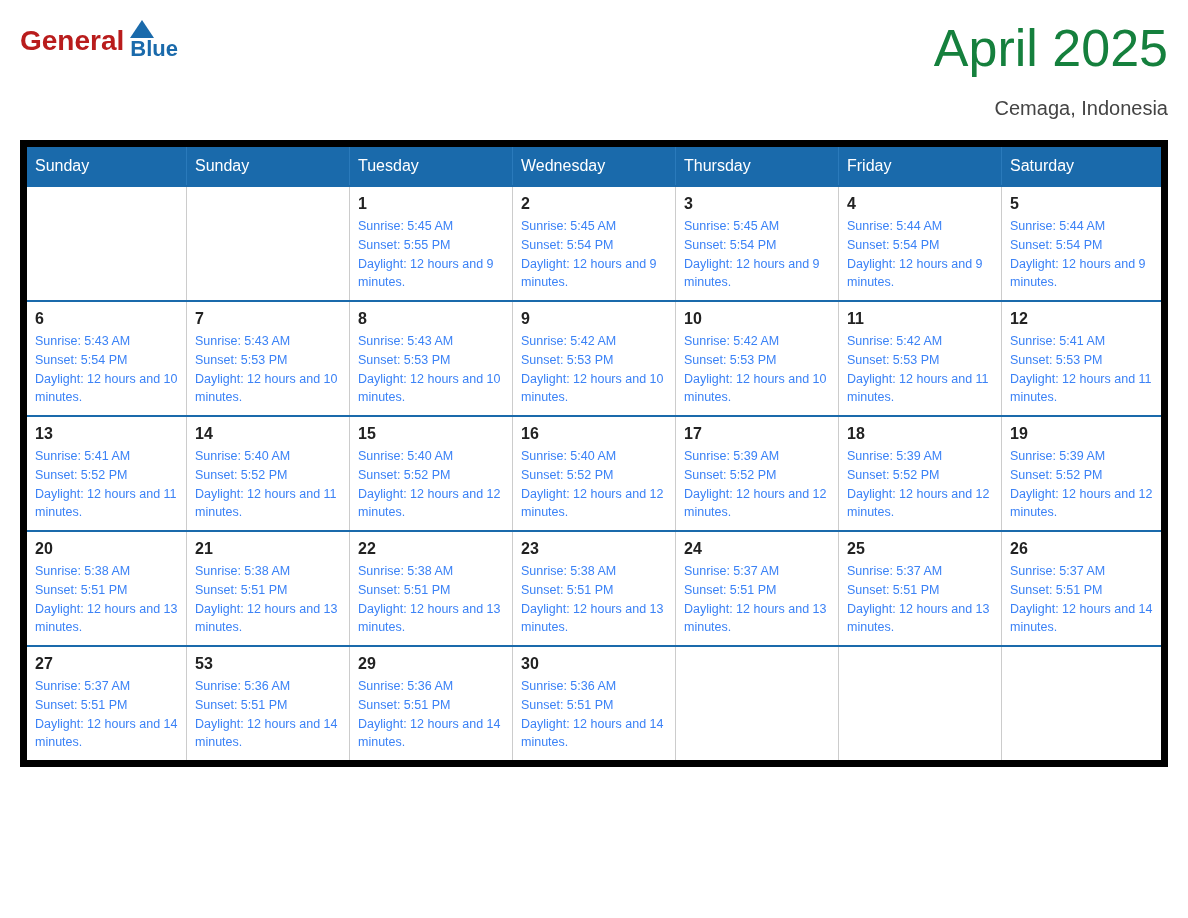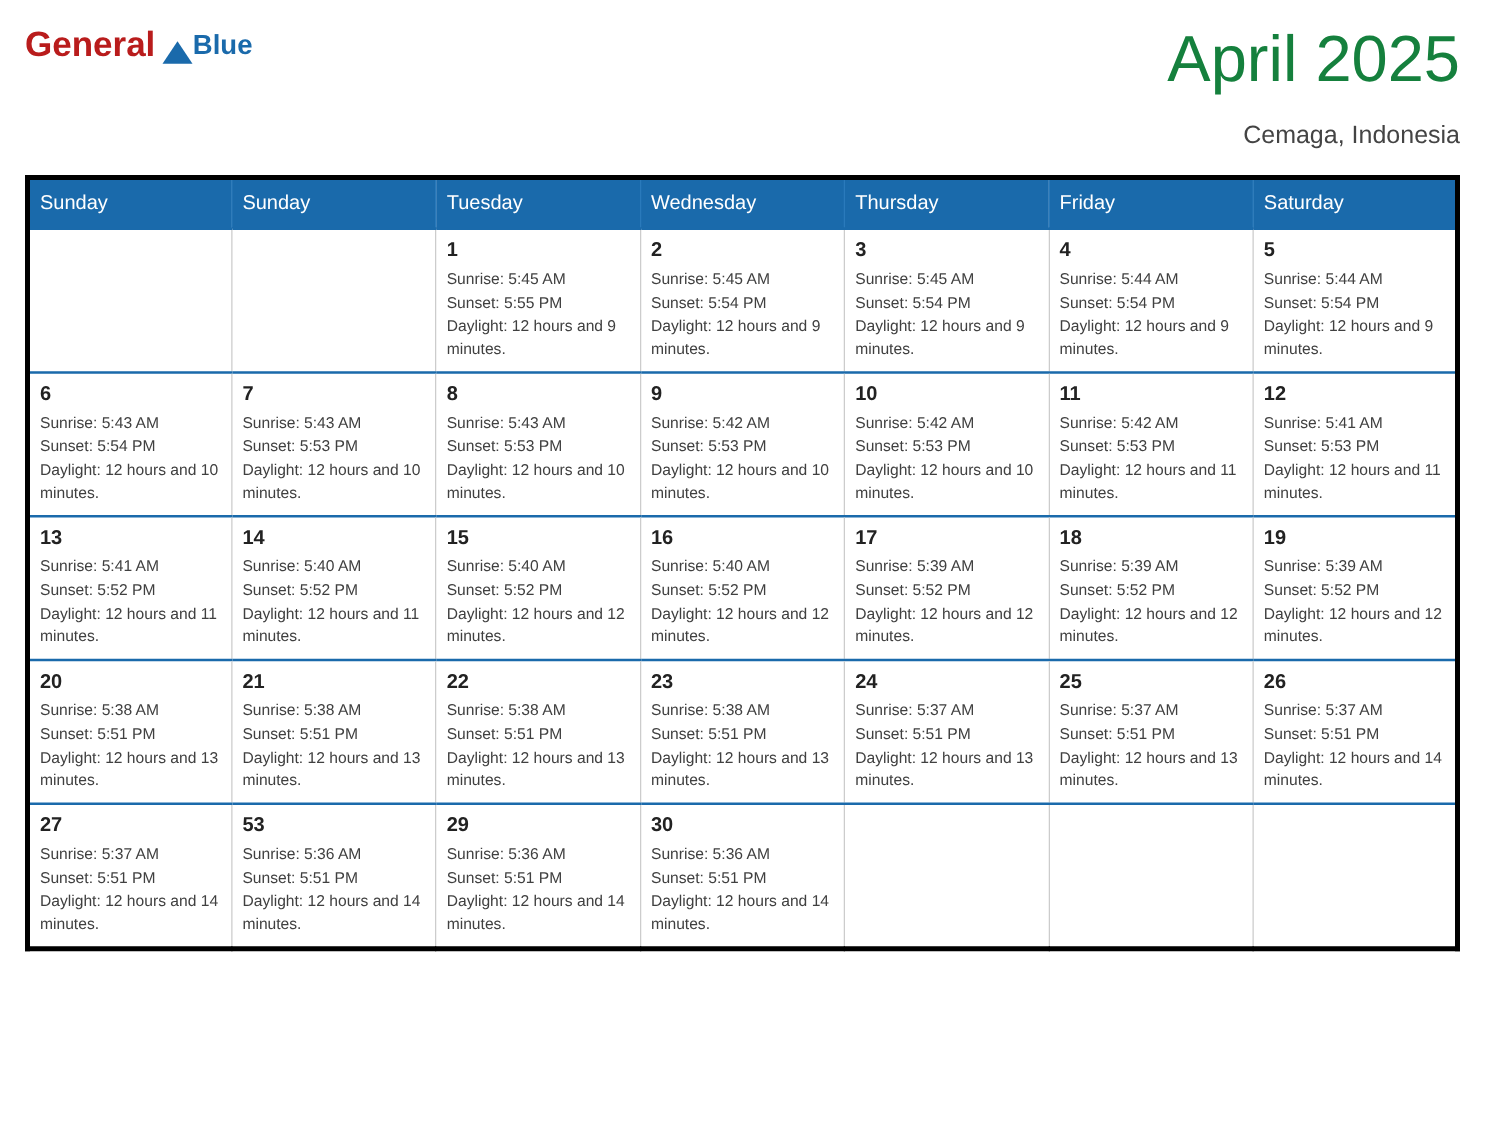--- a/index.html
+++ b/index.html
@@ -21,22 +21,22 @@
       align-items: center;
       gap: 4px;
     }
     .logo-text-general {
       font-size: 28px;
       font-weight: bold;
       color: #b91c1c;
     }
     .logo-icon {
       display: flex;
-      flex-direction: row;
-      align-items: flex-end;
+      flex-direction: column;
+      align-items: flex-start;
       margin-left: 2px;
     }
     .logo-triangle {
       width: 0;
       height: 0;
       border-left: 12px solid transparent;
       border-right: 12px solid transparent;
       border-bottom: 18px solid #1a6aab;
       margin-bottom: -2px;
     }
@@ -55,21 +55,21 @@
       line-height: 1.1;
     }
     .location {
       font-size: 20px;
       color: #444;
       margin-top: 20px;
     }
     .calendar {
       width: 100%;
       border-collapse: collapse;
-      border: 4px solid #000000;
+      border: 7px solid #000000;
     }
     .calendar thead tr th {
       background-color: #1a6aab;
       color: #fff;
       padding: 10px 8px;
       font-size: 16px;
       font-weight: normal;
       text-align: left;
       border-right: 1px solid #2a7abb;
     }
@@ -88,21 +88,21 @@
       border-right: none;
     }
     .day-number {
       font-size: 16px;
       font-weight: bold;
       color: #222;
       margin-bottom: 4px;
     }
     .day-info {
       font-size: 12.5px;
-      color: #404040;
+      color: #3b82f6;
       line-height: 1.5;
     }
     .empty-cell {
       background: #fff;
     }
   </style>
 </head>
 <body>
 
 <div class="header">

